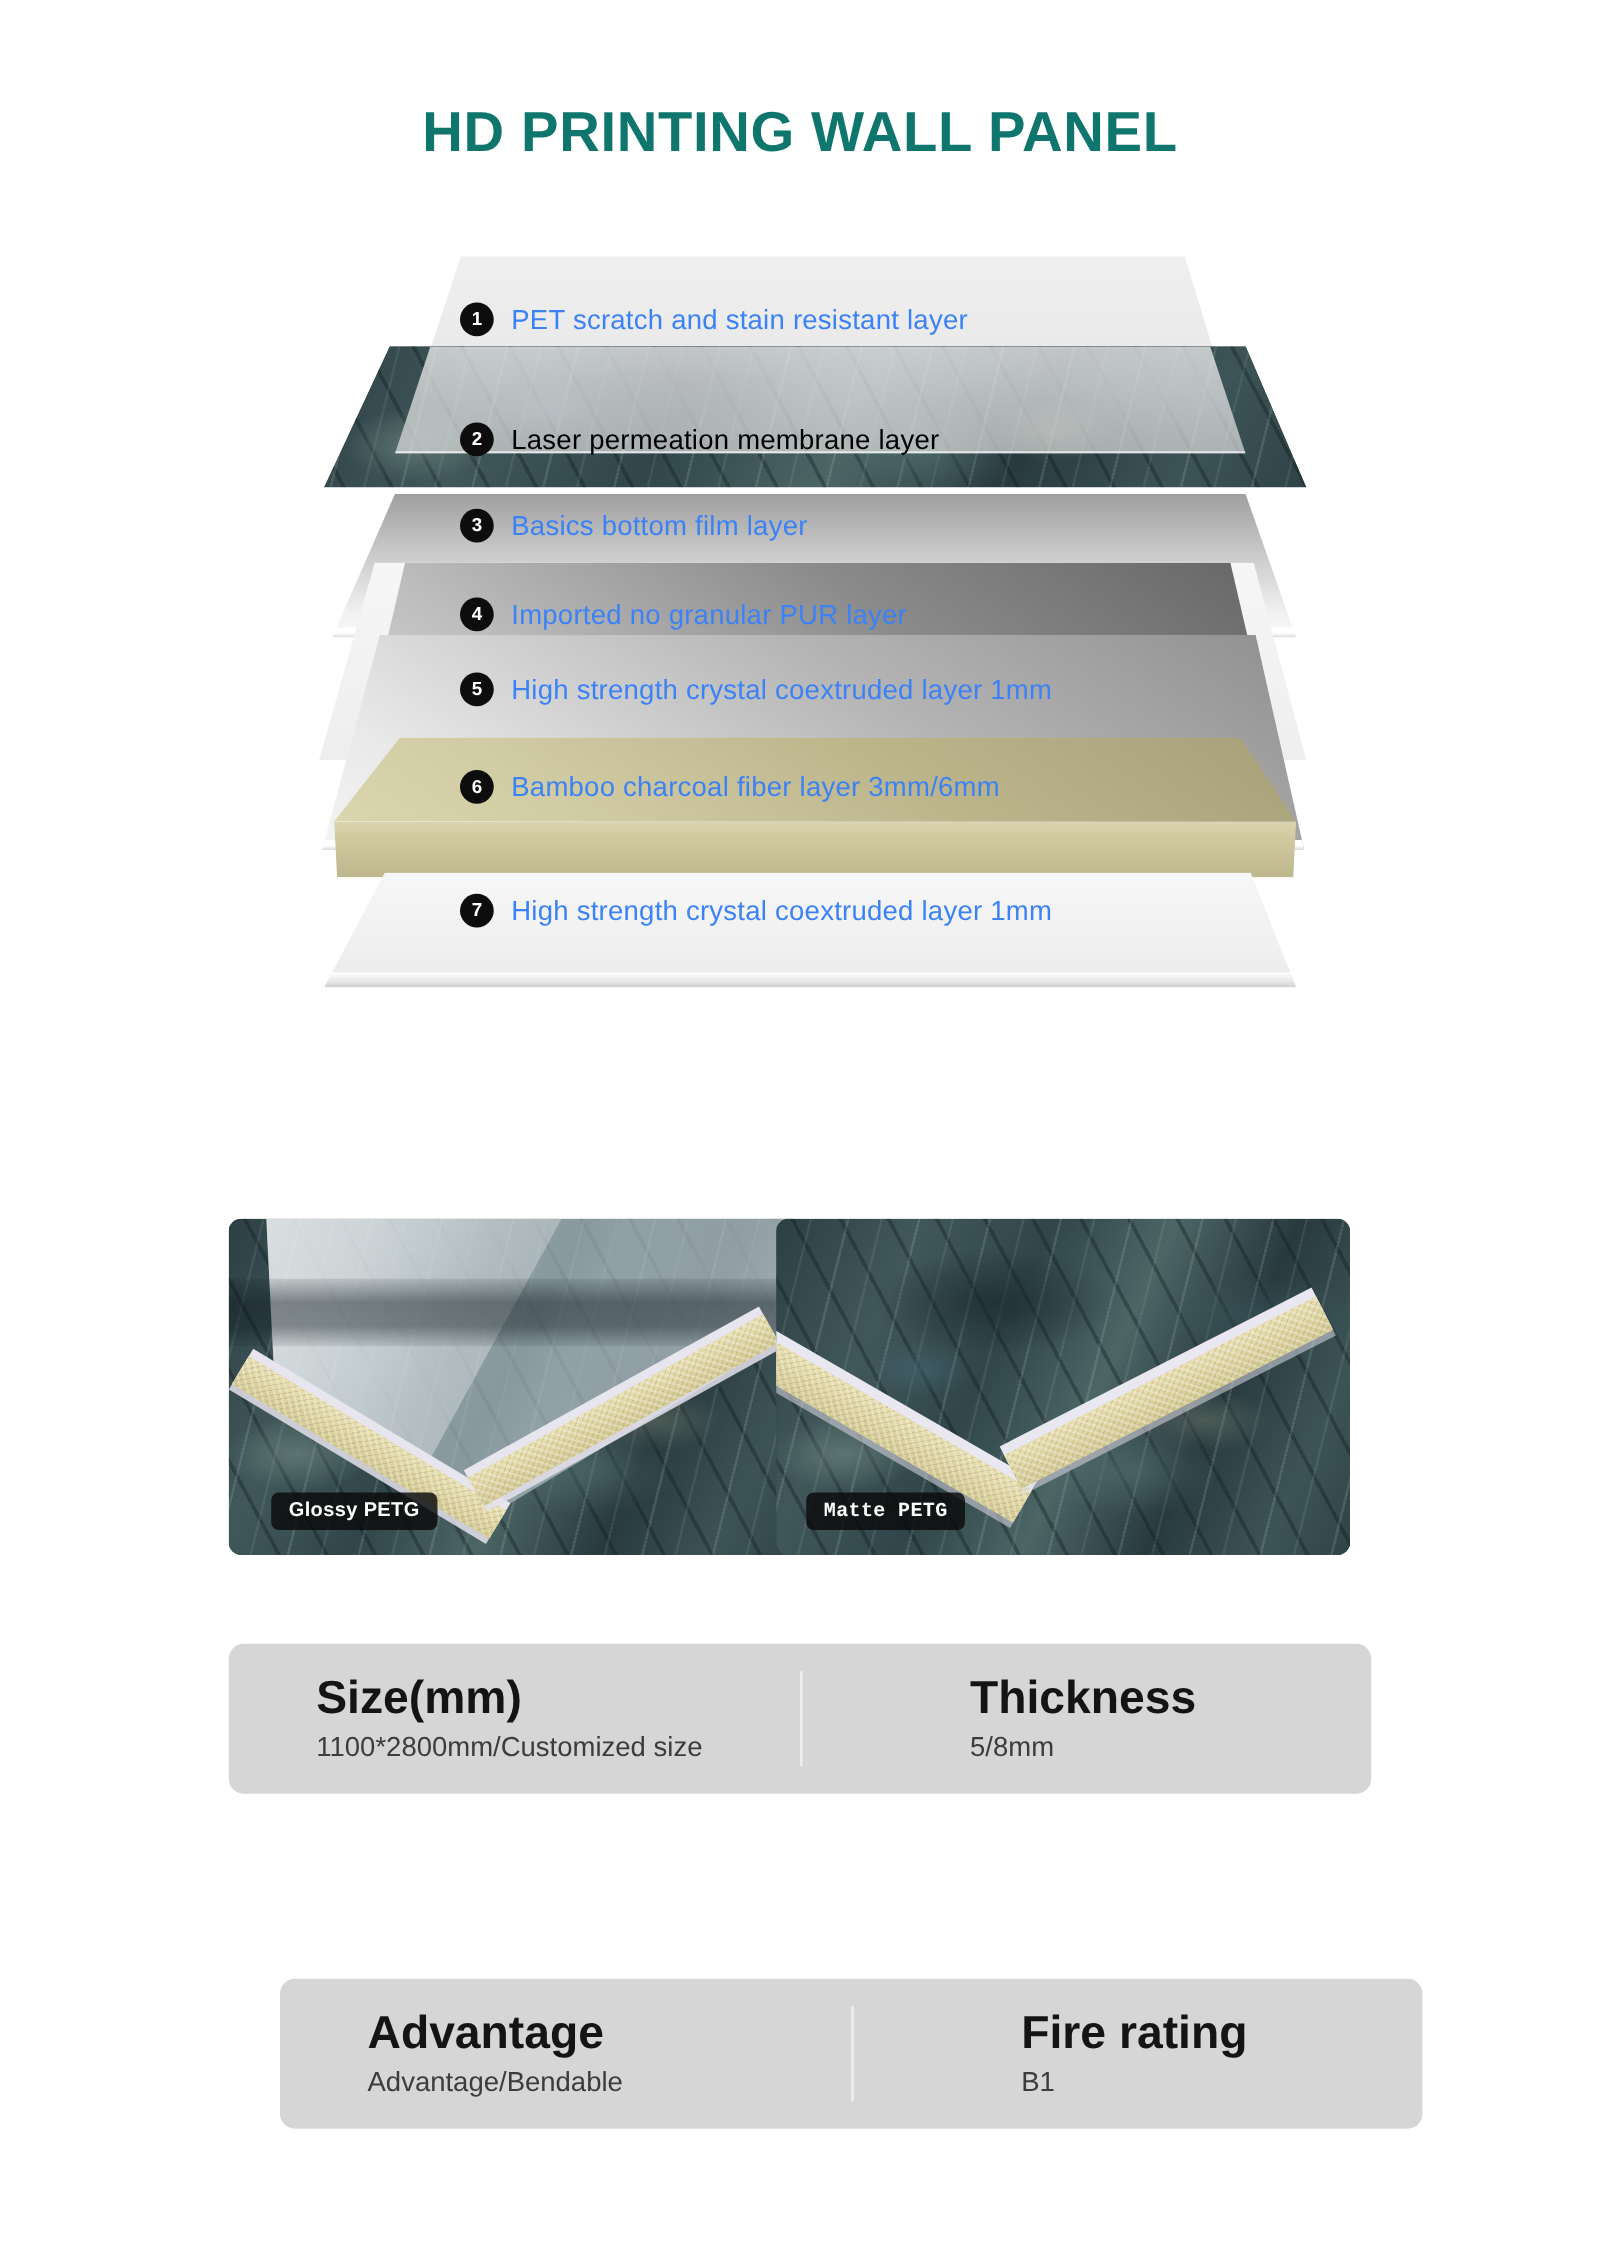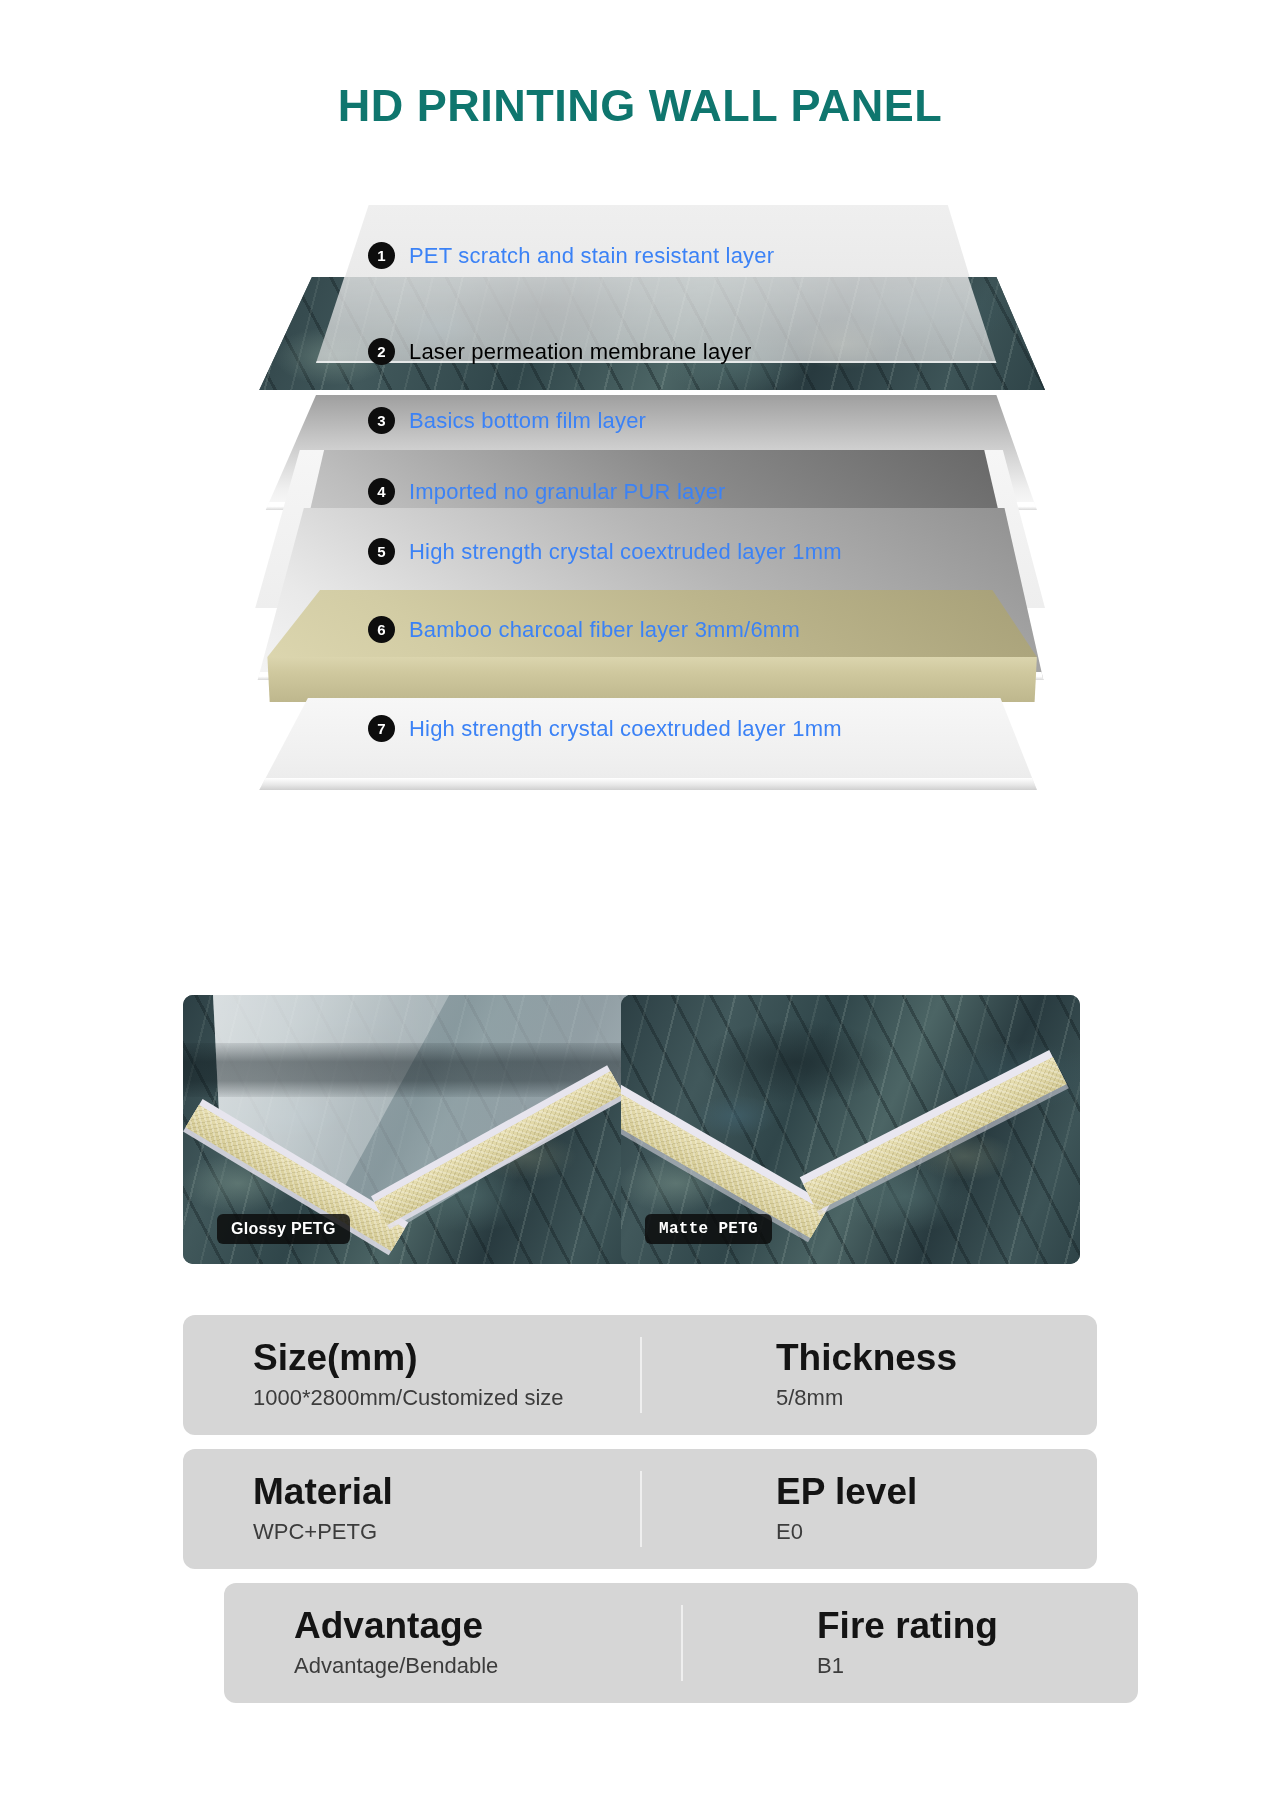--- a/index.html
+++ b/index.html
@@ -74,21 +74,21 @@
 
   .layer-label { position:absolute; left:133px; z-index:10; display:flex; align-items:center; gap:14px; }
   .num-badge { width:27px; height:27px; border-radius:50%; background:#0d0d0d; color:#fff;
         font-size:15px; font-weight:700; display:flex; align-items:center; justify-content:center; flex:0 0 27px; }
   .layer-text { font-size:22px; color:#3b82f6; letter-spacing:0.2px; white-space:nowrap; }
   .layer-label.light .layer-text { color:#000000; }
   .ll1{top:42px;} .ll2{top:138px;} .ll3{top:207px;} .ll4{top:278px;}
   .ll5{top:338px;} .ll6{top:416px;} .ll7{top:515px;}
 
   
-  .sample { position:absolute; top:975px; width:459px; height:269px; border-radius:10px; overflow:hidden;margin-top:20px; }
+  .sample { position:absolute; top:975px; width:459px; height:269px; border-radius:10px; overflow:hidden; }
   .sample-glossy { left:183px; } .sample-matte { left:621px;font-family:Liberation Mono, monospace; }
   .fill { position:absolute; inset:0; }
 
   .glossy-panel { position:absolute; inset:0;
         clip-path:polygon(30px 0, 445px 0, 445px 95px, 218px 232px, 36px 118px);
         background:linear-gradient(118deg, rgba(225,232,235,0.80) 0%, rgba(172,186,193,0.66) 48%, rgba(206,215,220,0.78) 100%); }
   .sheen { position:absolute; inset:0; clip-path:polygon(0 0, 58% 0, 26% 100%, 0 100%);
         background:linear-gradient(100deg, rgba(255,255,255,0.50), rgba(255,255,255,0.06)); }
   .dark-band { position:absolute; left:0; right:0; top:48px; height:54px;
         background:linear-gradient(to bottom, rgba(12,22,26,0.10), rgba(12,22,26,0.45) 35%, rgba(12,22,26,0.42) 70%, rgba(12,22,26,0.08)); }
@@ -193,40 +193,29 @@
   <div class="sample sample-matte">
     <div class="fill marble"></div>
     <div class="core-band m-band-left"></div>
     <div class="core-band m-band-right"></div>
     <span class="chip">Matte PETG</span>
   </div>
 
   <div class="card card1">
     <div class="spec-col left">
       <div class="spec-title">Size(mm)</div>
-      <div class="spec-value">1000*2800mm/Customized size</div>
+      <div class="spec-value">1100*2800mm/Customized size</div>
     </div>
     <div class="divider"></div>
     <div class="spec-col right">
       <div class="spec-title">Thickness</div>
       <div class="spec-value">5/8mm</div>
     </div>
   </div>
 
-  <div class="card card2">
-    <div class="spec-col left">
-      <div class="spec-title">Material</div>
-      <div class="spec-value">WPC+PETG</div>
-    </div>
-    <div class="divider"></div>
-    <div class="spec-col right">
-      <div class="spec-title">EP level</div>
-      <div class="spec-value">E0</div>
-    </div>
-  </div>
 
   <div class="card card3">
     <div class="spec-col left">
       <div class="spec-title">Advantage</div>
       <div class="spec-value">Advantage/Bendable</div>
     </div>
     <div class="divider"></div>
     <div class="spec-col right">
       <div class="spec-title">Fire rating</div>
       <div class="spec-value">B1</div>

